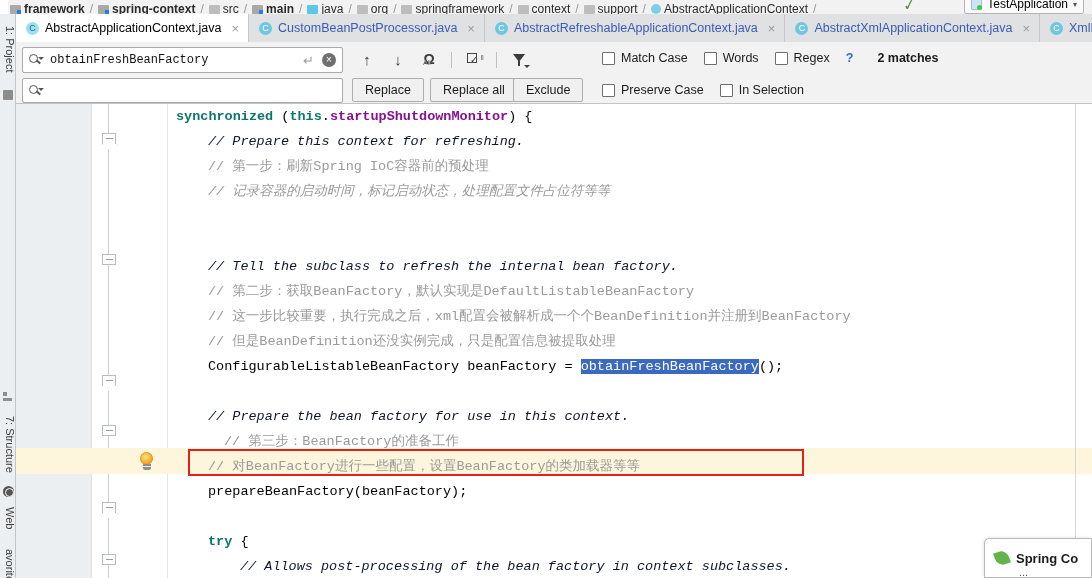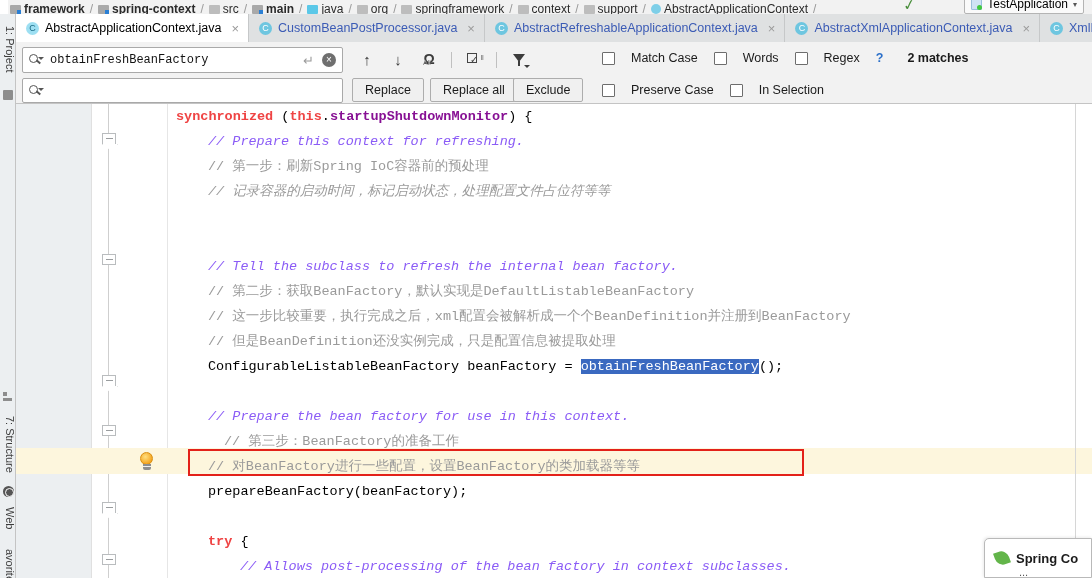--- a/index.html
+++ b/index.html
@@ -137,21 +137,21 @@
     border-left:3px solid transparent;border-right:3px solid transparent;border-top:3.5px solid #3c3c3c;}
 
   .btn {
     height:24px; background:#f0f0f0; border:1px solid #adadad; border-radius:2px;
     font-size:12.5px; color:#1b1b1b; padding: 0 12px; line-height:22px;
     position:absolute; top:78px; white-space:nowrap;
   }
 
   .cb-group { position:absolute; display:flex; align-items:center; gap:7px; font-size:12.5px; color:#1b1b1b;}
   .cbox { width:13px;height:13px;border:1px solid #6d6d6d;background:#fff; border-radius:1px; flex:0 0 auto;}
-  .cb-item { display:flex; align-items:center; gap:16px; white-space:nowrap; }
+  .cb-item { display:flex; align-items:center; gap:6px; white-space:nowrap; }
   .qmark { color:#2a6fc9; font-weight:bold; font-size:12.5px; }
   .matches { font-weight:bold; font-size:12.5px; color:#1b1b1b; }
 
   
   .stripe {
     position:absolute; left:0; top:14px; width:16px; height:564px;
     background:#eceff1; border-right:1px solid #c4c4c4;
   }
   .stripe-lab {
     position:absolute; left:0; width:16px;
@@ -217,23 +217,23 @@
   }
 
   .code {
     position:absolute; left:160px; top:0; width:916px; height:474px;
     font-family:"Liberation Mono", monospace;
     font-size:13.5px;
     line-height:25px;
     white-space:nowrap;
   }
   .ln { position:absolute; left:0; height:25px; white-space:nowrap; }
-  .kw { color:#ef4444; font-weight:bold; }
+  .kw { color:#0f766e; font-weight:bold; }
   .fld { color:#871094; font-weight:bold; }
-  .cm { color:#8b5cf6; font-style:italic; }
+  .cm { color:#0f172a; font-style:italic; }
   .cm-cn { color:#9a9a9a; font-style:normal; }
   .pl { color:#000000; }
   .sel { background:#3a69c0; color:#ffffff; }
 
   
   .toast {
     position:absolute; right:0px; bottom:0px; width:108px; height:40px;
     background:#ffffff; border:1px solid #b9b9b9; border-radius:5px 0 0 0;
     box-shadow: -1px -1px 3px rgba(0,0,0,.08);
     display:flex; align-items:center; gap:7px; padding:0 10px;

